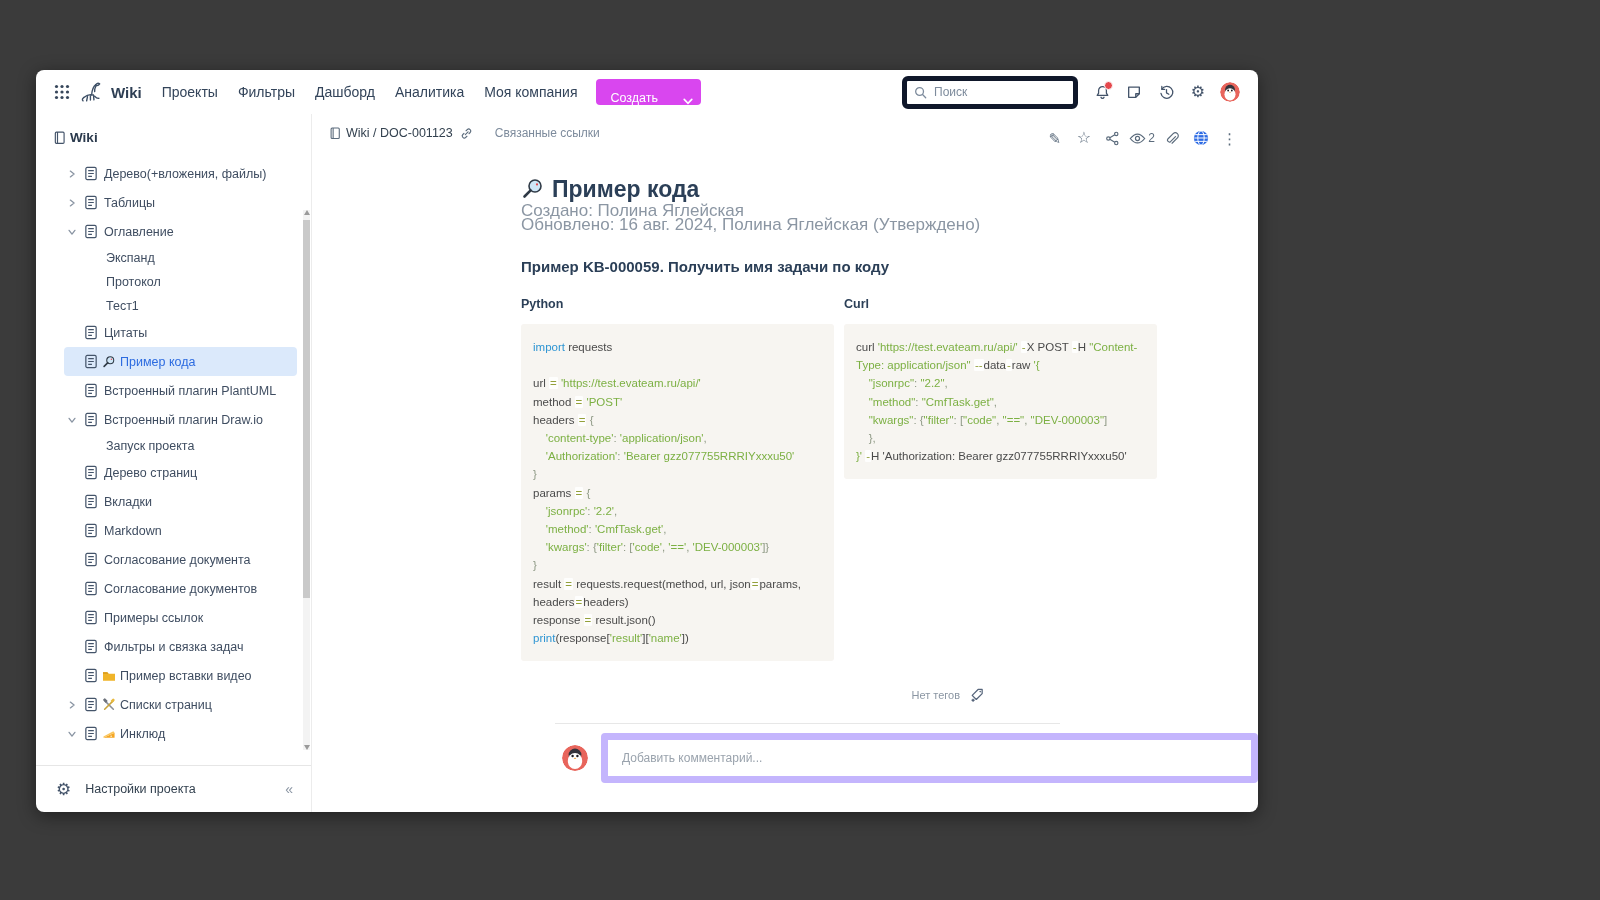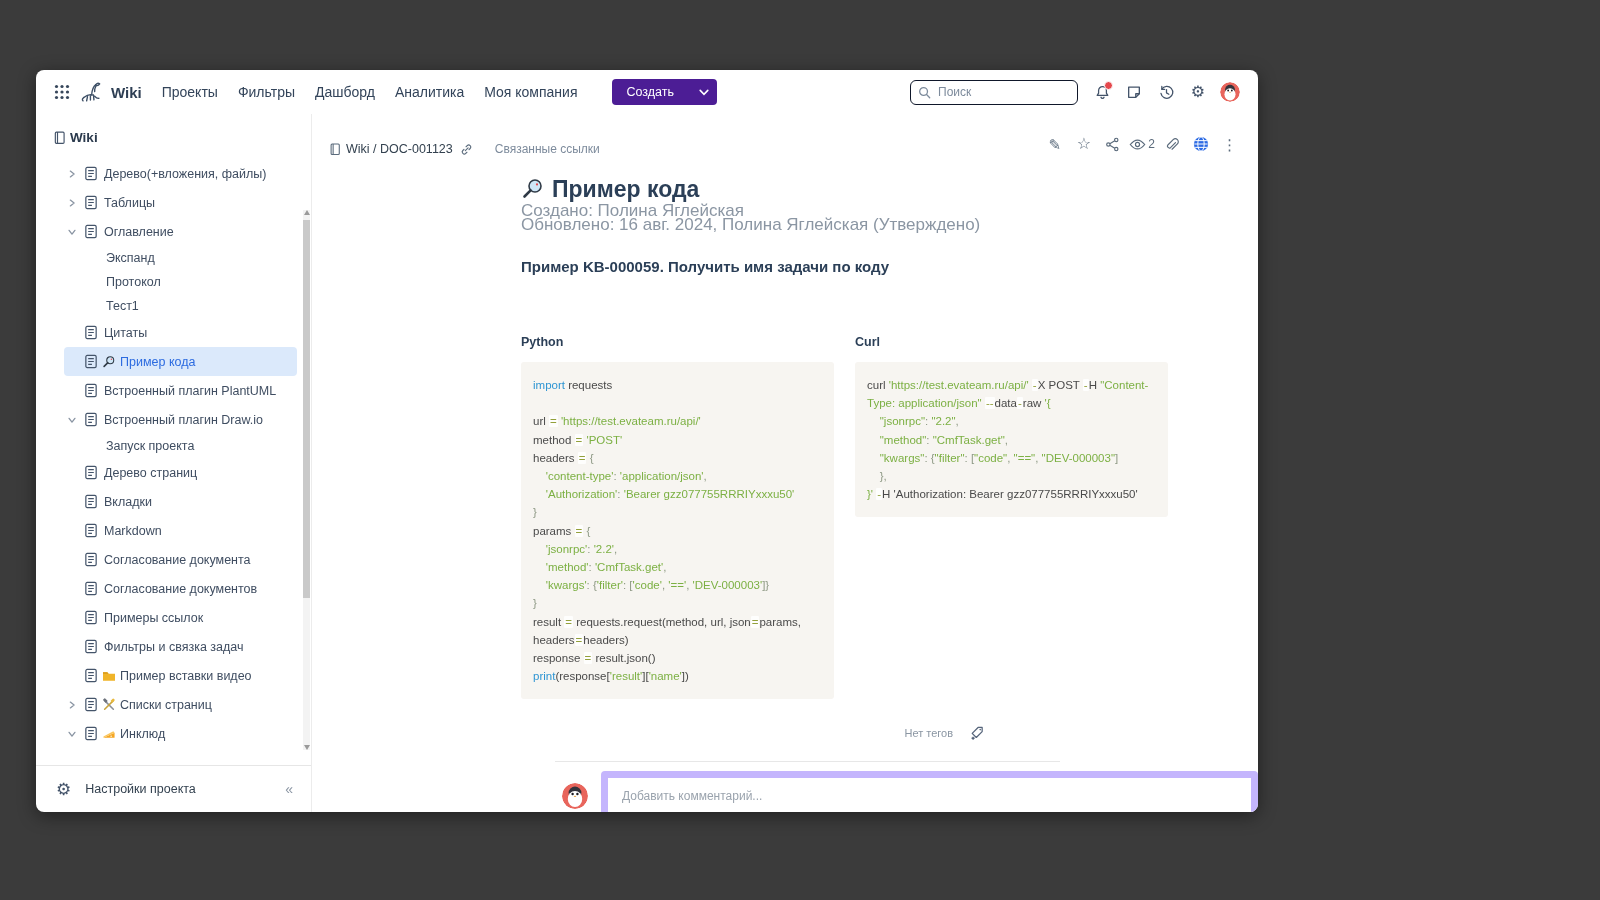--- a/index.html
+++ b/index.html
@@ -4,25 +4,25 @@
 <style>
   html,body{margin:0;padding:0}
   body{width:1600px;height:900px;background:#3b3b3b;font-family:"Liberation Sans",sans-serif;overflow:hidden;position:relative}
   .window{position:absolute;left:36px;top:70px;width:1222px;height:742px;background:#fff;border-radius:8px;overflow:hidden;display:flex;flex-direction:column;box-shadow:0 4px 18px rgba(0,0,0,.45)}
   
   .topbar{height:44px;flex:0 0 auto;display:flex;align-items:center;padding:0 14px 0 12px}
   .icon-btn{display:flex;align-items:center;justify-content:center;width:28px;height:28px;color:#44546a;cursor:pointer;position:relative;flex:0 0 auto}
   .brand{display:flex;align-items:center;gap:5px;margin-left:4px}
   .brand-name{font-size:15px;font-weight:700;color:#2e3f54;margin-right:10px}
   .nav-item{font-size:14px;color:#33445a;padding:6px 10px;cursor:pointer;white-space:nowrap}
-  .create-btn{display:flex;align-items:center;height:26px;background:#4c1d95;border-radius:4px;margin-left:24px;color:#fff;overflow:hidden;cursor:pointer}
+  .create-btn{display:flex;align-items:flex-end;height:26px;background:#d946ef;border-radius:4px;margin-left:8px;color:#fff;overflow:hidden;cursor:pointer}
   .create-main{display:flex;align-items:center;padding:0 15px;font-size:12.5px}
   .create-split{width:1px;background:rgba(255,255,255,.4)}
   .create-caret{display:flex;align-items:center;justify-content:center;width:27px}
-  .search-box{margin-left:auto;width:152px;height:23px;border:1px solid #0f172a;border-radius:6px;display:flex;align-items:center;padding:0 7px;gap:5px;background:#fff}
+  .search-box{margin-left:auto;width:152px;height:23px;border:5px solid #0f172a;border-radius:6px;display:flex;align-items:center;padding:0 7px;gap:5px;background:#fff}
   .search-box input{border:none;outline:none;width:100%;font-size:12px;color:#57616d;font-family:"Liberation Sans",sans-serif;background:transparent}
   .search-box input::placeholder{color:#7d8b9c}
   .top-icons{display:flex;align-items:center;margin-left:10px;gap:4px}
   .badge{position:absolute;top:3px;right:3px;width:7px;height:7px;border-radius:50%;background:#e5484d;border:1px solid #fff}
   .glyph{font-size:16px;line-height:1}
   .avatar{width:20px;height:20px;border-radius:50%;overflow:hidden;flex:0 0 auto}
   
   .appbody{flex:1;display:flex;min-height:0}
   .sidebar{width:275px;flex:0 0 auto;border-right:1px solid #ececec;display:flex;flex-direction:column;position:relative;min-height:0}
   .sidebar-header{padding:16px 16px 4px 16px;display:flex;align-items:center;gap:3px;font-size:13.5px;font-weight:700;color:#2b3a4d}
@@ -36,41 +36,41 @@
   .tree-label{margin-left:2px;white-space:nowrap}
   .sb-track{position:absolute;right:1px;top:96px;bottom:62px;width:7px;background:#f3f3f3}
   .sb-thumb{position:absolute;right:0;top:10px;width:7px;height:378px;background:#c9c9c9;cursor:pointer}
   .sb-arrow{position:absolute;right:0;width:0;height:0;border-left:3.5px solid transparent;border-right:3.5px solid transparent}
   .sb-arrow.up{top:0;border-bottom:5px solid #9a9a9a}
   .sb-arrow.down{bottom:0;border-top:5px solid #9a9a9a}
   .sidebar-footer{height:46px;flex:0 0 auto;border-top:1px solid #e6e6e6;display:flex;align-items:center;padding:0 18px 0 20px;gap:14px;font-size:12.5px;color:#33414f}
   .collapse-gl{margin-left:auto;color:#8a95a3;font-size:14px;cursor:pointer}
   
   .main{flex:1;min-width:0;display:flex;flex-direction:column;position:relative}
-  .main-top{height:30px;flex:0 0 auto;display:flex;align-items:flex-end;padding:12px 16px 0 16px}
+  .main-top{height:30px;flex:0 0 auto;display:flex;align-items:flex-start;padding:12px 16px 0 16px}
   .crumb{display:flex;align-items:center;gap:4px;font-size:12.5px;color:#33414f;cursor:pointer}
   .related{margin-left:22px;font-size:12px;color:#7d8b9c;cursor:pointer}
   .actions{margin-left:auto;display:flex;align-items:center;gap:4px;color:#5b6b7c}
   .action{display:flex;align-items:center;justify-content:center;min-width:25px;height:24px;cursor:pointer;gap:2px}
   .views-count{font-size:12px;color:#5b6b7c}
   .doc{flex:1;min-height:0;overflow:hidden;padding:18px 0 0 209px}
   .title-row{display:flex;align-items:center;gap:7px;height:30px}
   .page-title{font-size:23px;font-weight:700;color:#2b3f57;margin:0}
   .meta{font-size:17px;line-height:14px;color:#8b96a3}
   .subtitle{margin-top:26px;font-size:15px;font-weight:700;color:#2b3f57}
-  .code-grid{margin-top:60px;display:flex;gap:21px}
+  .code-grid{margin-top:22px;display:flex;gap:10px}
   .code-col{width:313px;flex:0 0 auto}
   .code-title{font-size:12.5px;font-weight:700;color:#2b3f57;height:18px;margin-bottom:9px}
   .code-box{background:#f7f5f1;border-radius:3px;padding:14px 12px;font-size:11.5px;line-height:18.2px;color:#4a4a4a}
   .code-line{white-space:pre-wrap;word-break:break-word;min-height:18.2px}
   .code-box .k{color:#2e95d3}
   .code-box .s{color:#7cb043}
   .code-box .o{color:#93a03a;background:rgba(255,255,255,.85);padding:0 1px;border-radius:1px}
   .code-box .d{color:#8f9a86}
-  .tags-row{display:flex;justify-content:flex-end;align-items:center;gap:16px;margin:26px 273px 0 0;font-size:11px;color:#8b96a3}
+  .tags-row{display:flex;justify-content:flex-end;align-items:center;gap:9px;margin:26px 273px 0 0;font-size:11px;color:#8b96a3}
   .tag-btn{display:flex;align-items:center;cursor:pointer;color:#55647a}
   .comment-sep{height:1px;background:#e7e7e7;margin:20px 198px 0 34px}
   .comment-row{display:flex;align-items:center;margin:9px 0 0 41px;gap:13px}
   .comment-input{width:851px;height:36px;border:7px solid #c4b5fd;border-radius:4px;padding:0 14px;font-size:12px;color:#555;outline:none;font-family:"Liberation Sans",sans-serif}
   .comment-input::placeholder{color:#9aa3ad}
   svg{display:block}
 </style>
 </head>
 <body>
 

